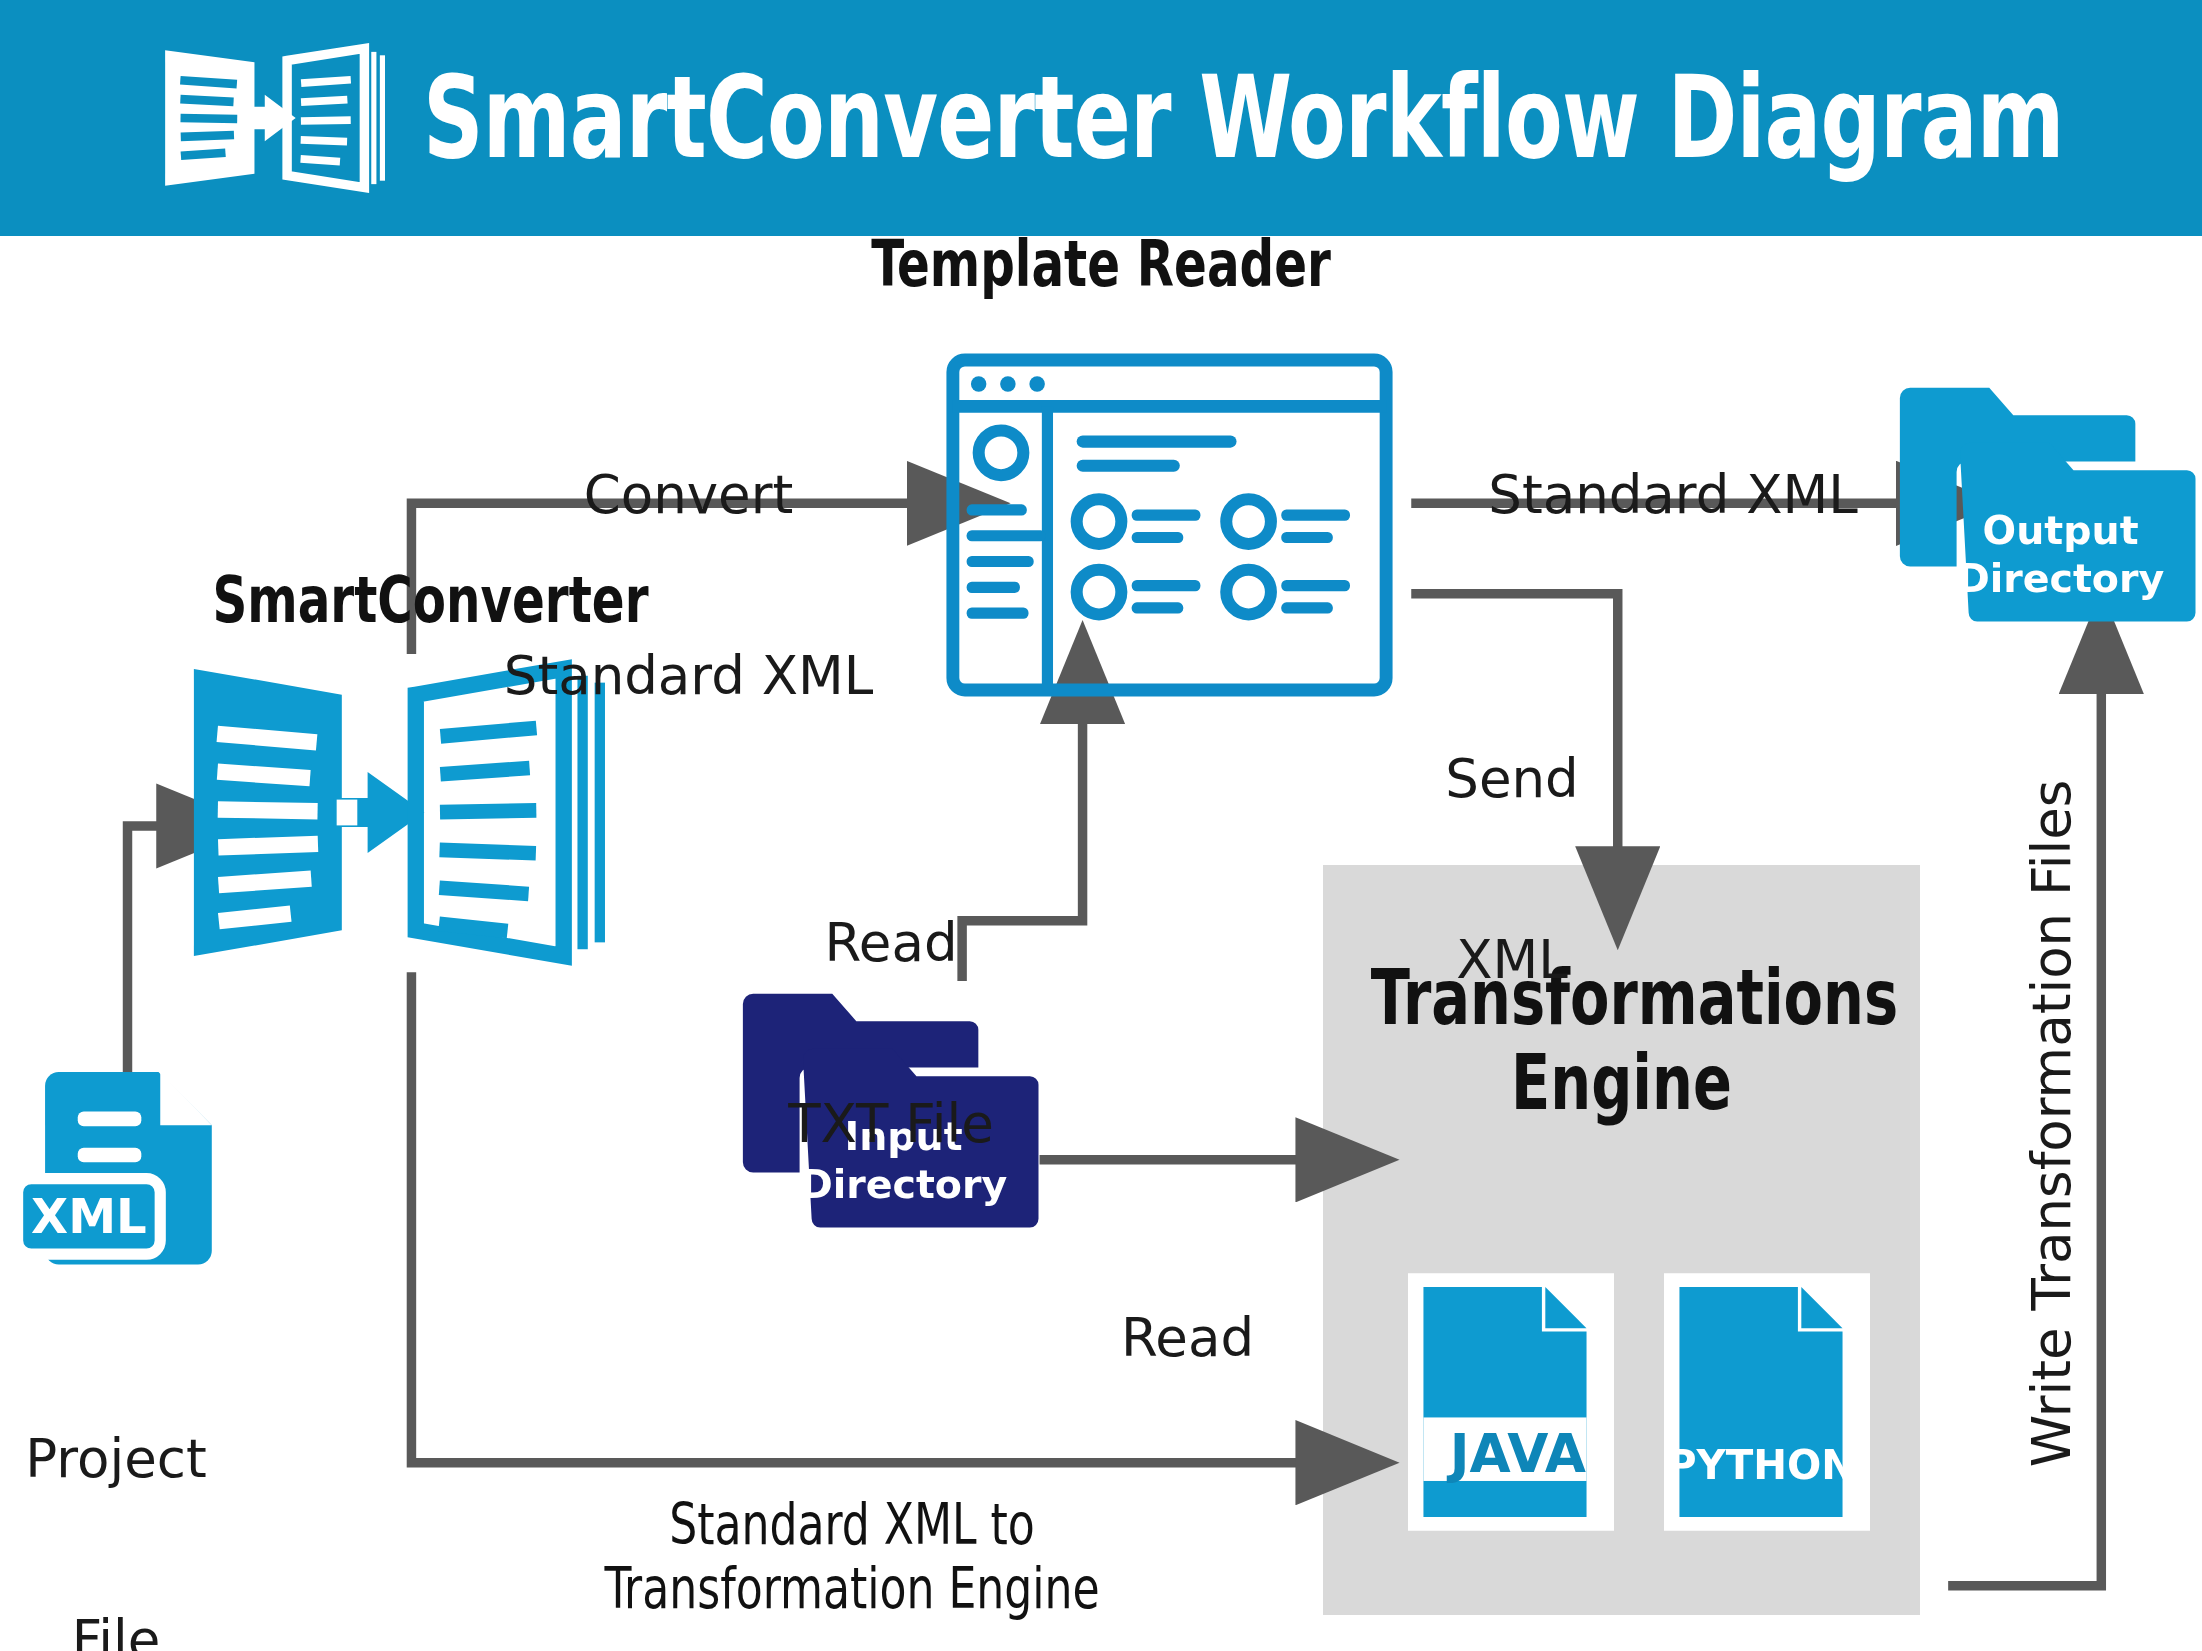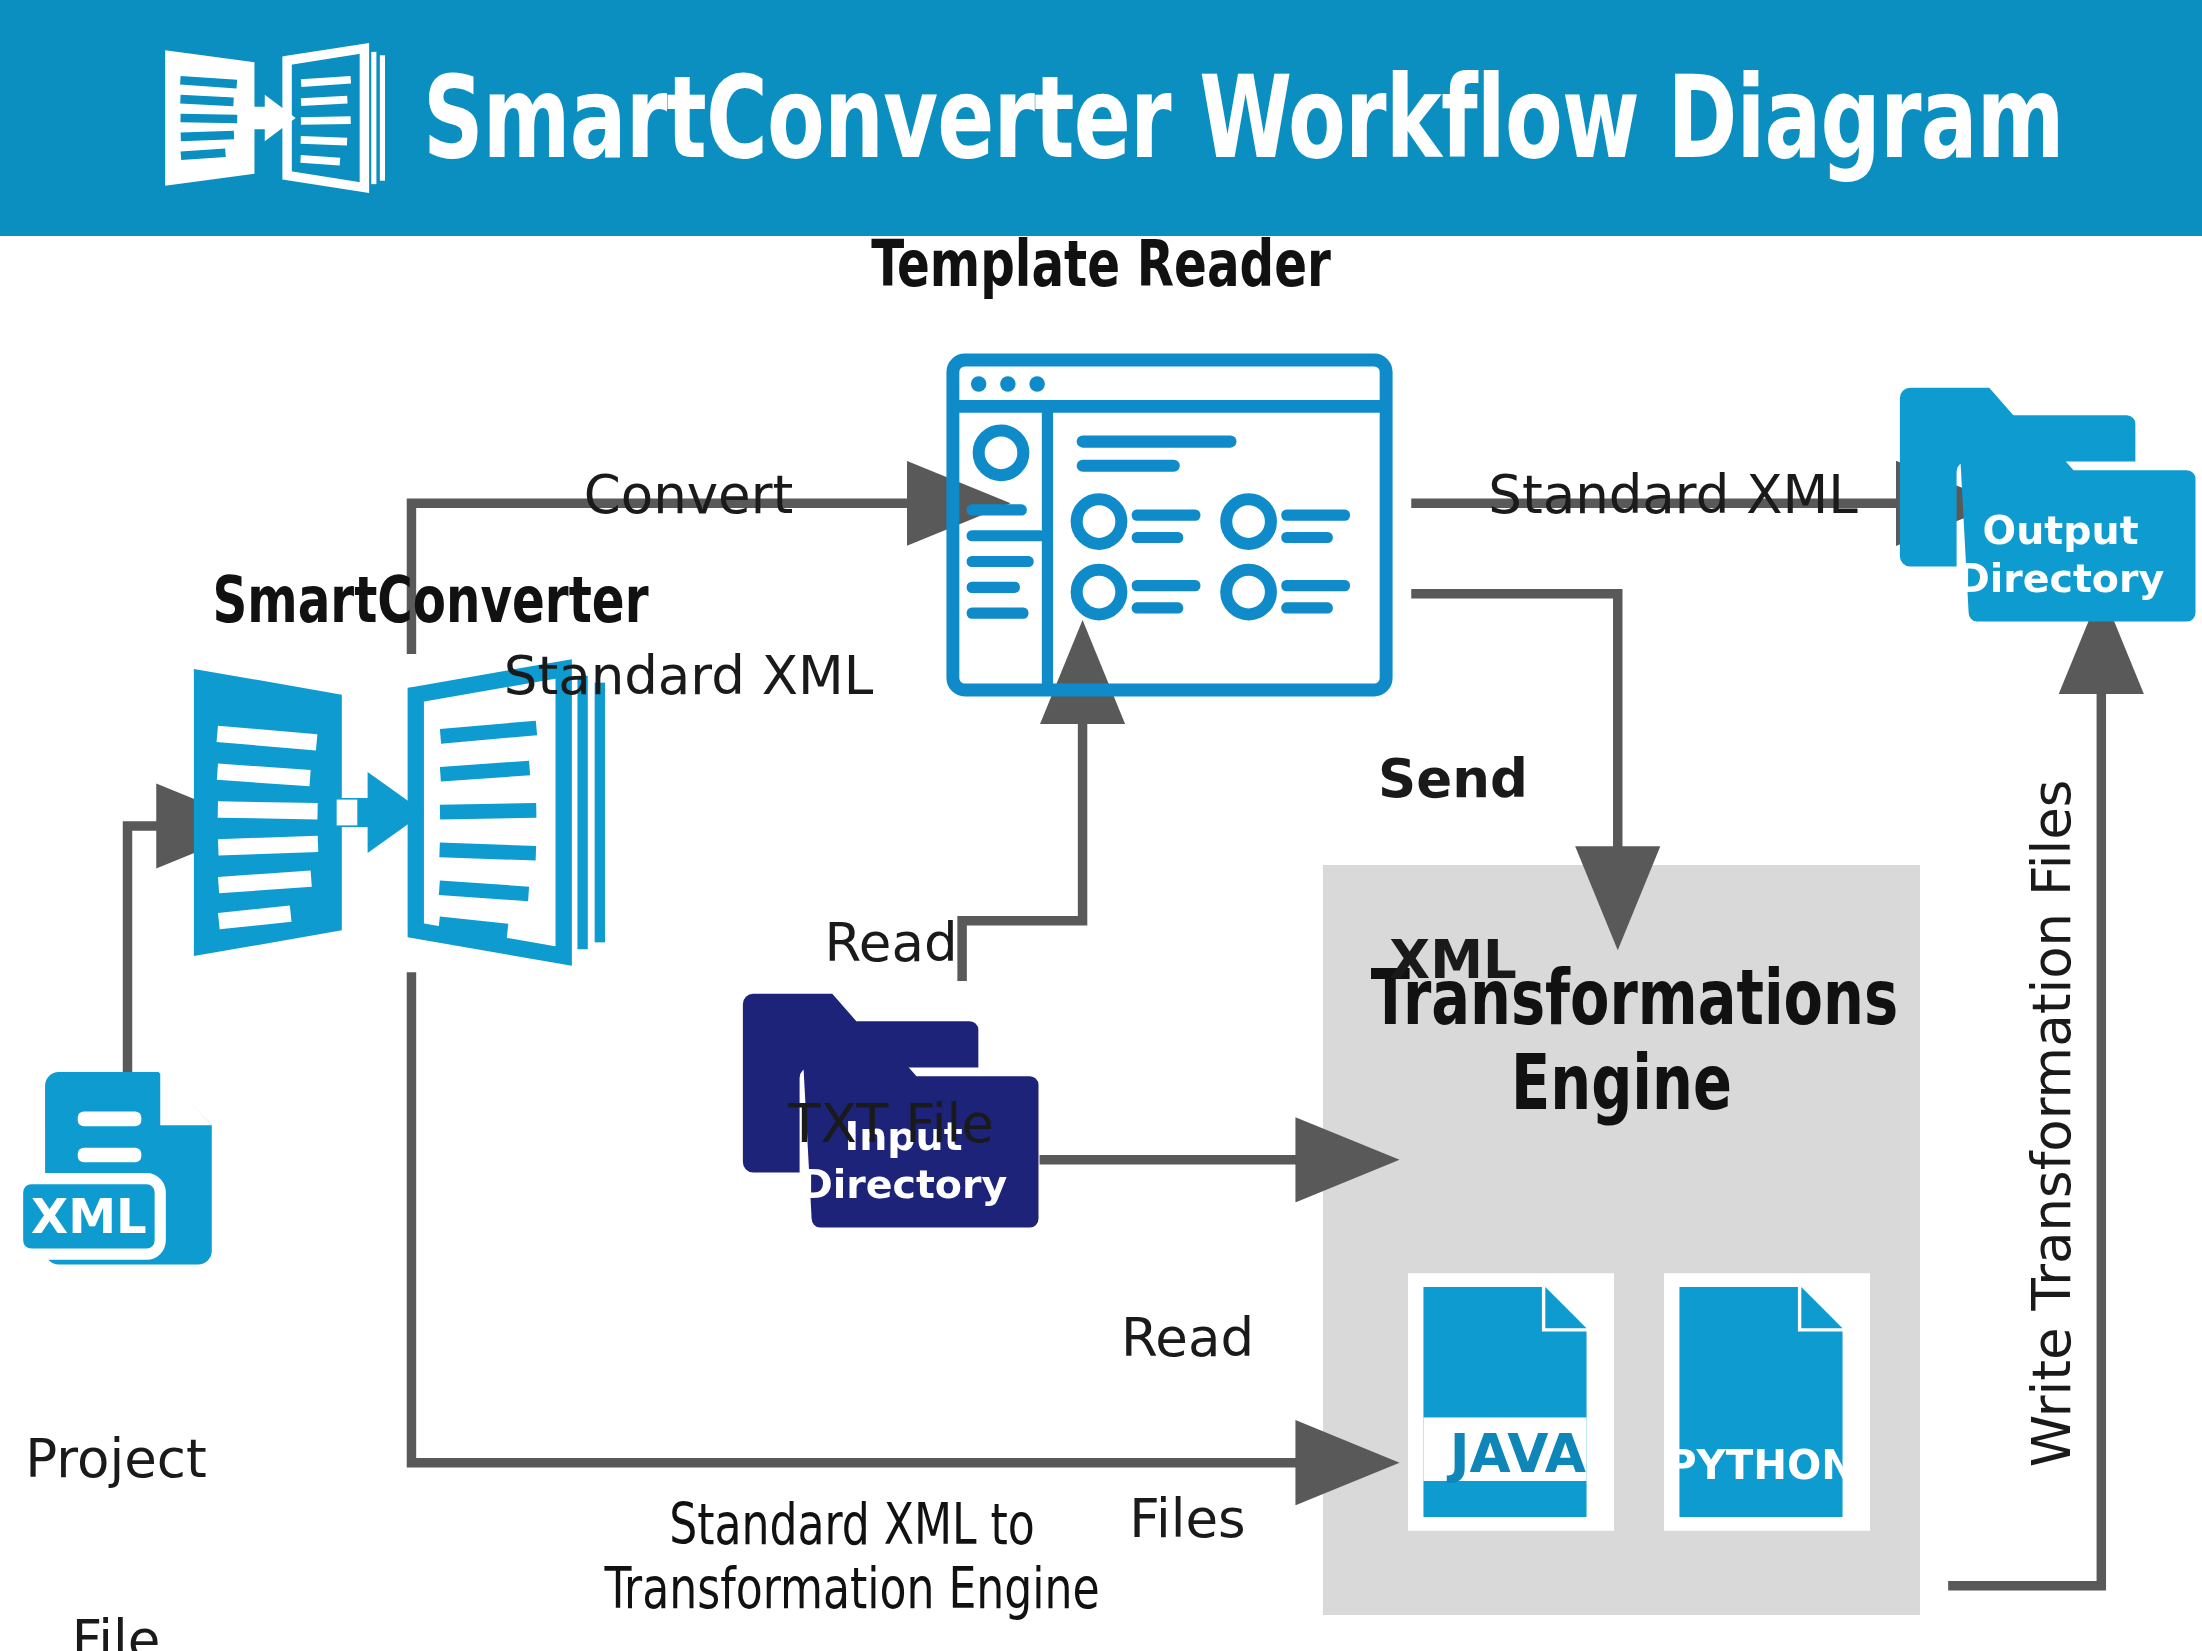--- a/index.html
+++ b/index.html
@@ -220,33 +220,32 @@
 
 <div class="lbl arrow-label" style="left:396px;top:344px;width:585px;">
   <div>Convert</div>
   <div>Standard XML</div>
 </div>
 
 <div class="lbl arrow-label" style="left:1428px;top:344px;width:490px;">
   <div>Standard XML</div>
 </div>
 
-<div class="lbl arrow-label" style="left:1350px;top:628px;width:206px;font-weight:bold;">
+<div class="lbl arrow-label" style="left:1409px;top:628px;width:206px;">
   <div>Send</div>
   <div>XML</div>
 </div>
 
 <div class="lbl arrow-label" style="left:749px;top:792px;width:284px;">
   <div>Read</div>
   <div>TXT File</div>
 </div>
 
 <div class="lbl arrow-label" style="left:1067px;top:1187px;width:241px;">
   <div>Read</div>
-  <div>Files</div>
 </div>
 
 <div class="lbl arrow-label-cond" style="left:482px;top:1493px;width:740px;">
   <div>Standard XML to</div>
   <div>Transformation Engine</div>
 </div>
 
 <div class="lbl arrow-label" style="left:1807px;top:1136px;width:602px;
      transform:rotate(-90deg);transform-origin:center center;left:1751px;top:1136px;">Write Transformation Files</div>
 

